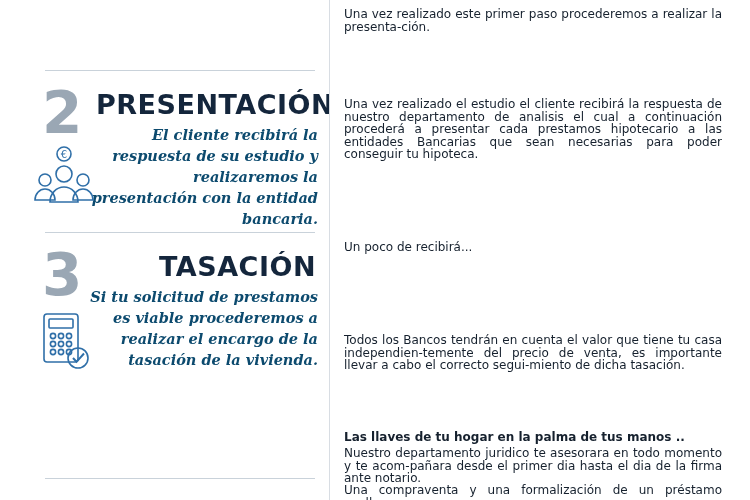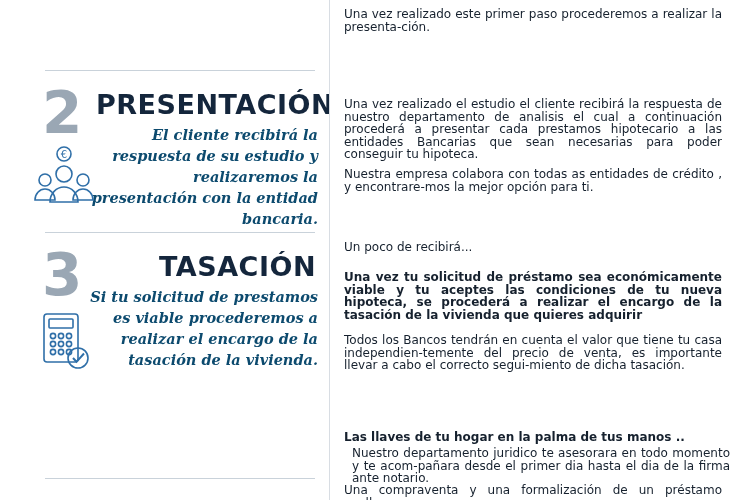--- a/index.html
+++ b/index.html
@@ -125,21 +125,21 @@
   }
   .para.bold { font-weight: bold; }
 
   .p1 { top: 8px; }
   .p2 { top: 98px; }
   .p3 { top: 168px; }
   .p4 { top: 241px; }
   .p5 { top: 271px; }
   .p6 { top: 334px; }
   .p7 { top: 411px; margin-top: 20px; }
-  .p8 { top: 447px; margin-left: 8px; }
+  .p8 { top: 447px; }
   .p9 { top: 484px; }
 </style>
 </head>
 <body>
 
 <div id="page">
 
   <div class="left-col">
 
     <div class="hsep s1"></div>
@@ -196,22 +196,20 @@
         </svg>
       </div>
     </div>
   </div>
 
   <div class="divider"></div>
 
   <div class="right-col">
     <div class="para p1">Una vez realizado este primer paso  procederemos a realizar la presenta-ción.</div>
     <div class="para p2">Una vez realizado el estudio el cliente recibirá la respuesta de  nuestro departamento de analisis el cual a continuación procederá a  presentar cada prestamos hipotecario a las entidades Bancarias que sean necesarias para poder conseguir tu hipoteca.</div>
-    <div class="para p3">Nuestra empresa colabora con todas as entidades de crédito , y encontrare-mos la mejor opción para ti.</div>
     <div class="para p4">Un poco de recibirá...</div>
-    <div class="para p5 bold">Una vez tu solicitud de préstamo sea económicamente viable y tu aceptes las condiciones de tu nueva hipoteca, se procederá a realizar el encargo de la tasación de la vivienda que quieres adquirir</div>
     <div class="para p6">Todos los Bancos tendrán en cuenta el valor que tiene tu casa independien-temente del precio de venta, es importante llevar a cabo el correcto segui-miento de dicha tasación.</div>
     <div class="para p7 bold">Las llaves de tu hogar en la palma de tus manos ..</div>
     <div class="para p8">Nuestro departamento juridico te asesorara en todo momento y te acom-pañara desde el primer dia hasta el dia de la firma ante notario.</div>
     <div class="para p9">Una compraventa y una formalización de un préstamo conlleva a repercu-</div>
   </div>
 
 </div>
 
 </body></html>

